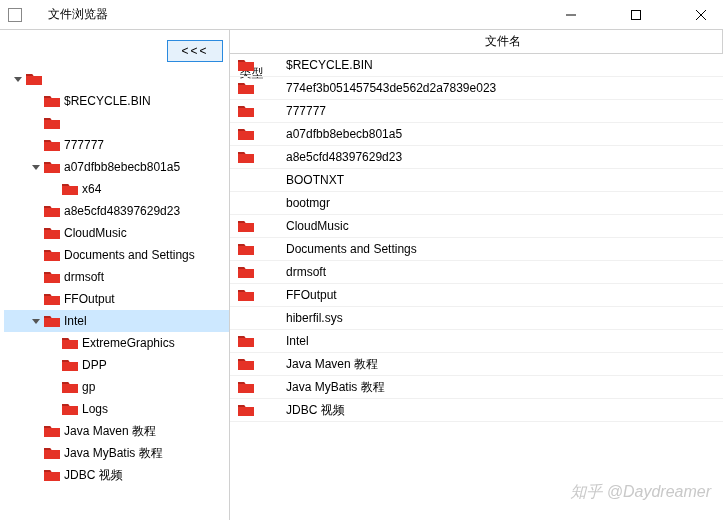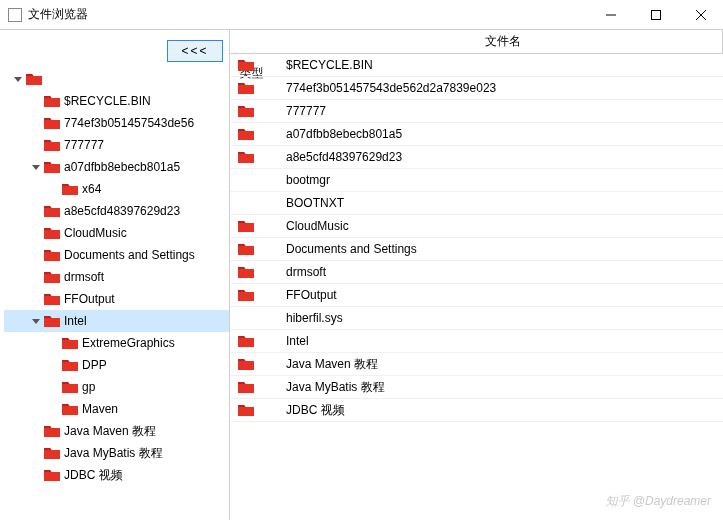--- a/index.html
+++ b/index.html
@@ -1,19 +1,19 @@
 <!DOCTYPE html>
 <html><head>
 <meta charset="utf-8">
 <style>
 * { box-sizing: border-box; margin: 0; padding: 0; font-family: "Microsoft YaHei", "Segoe UI", sans-serif; font-size: 12px; }
 html, body { width: 723px; height: 520px; background: #fff; overflow: hidden; }
 
 
-.titlebar { height: 30px; background: #fff; border-bottom: 1px solid #d0d0d0; display: flex; align-items: center; padding-left: 8px; }
+.titlebar { height: 30px; background: #fff; border-bottom: 1px solid #d0d0d0; display: flex; align-items: center; padding-left: 8px; gap: 20px; }
 .titlebar .app-icon { width: 14px; height: 14px; border: 1px solid #888; margin-right: 6px; }
 .titlebar .title { flex: 0 0 auto; color: #000; }
 .titlebar .spacer { flex: 1; }
 .winbtn { width: 45px; height: 29px; display: flex; align-items: center; justify-content: center; color: #000; }
 .winbtn svg { width: 10px; height: 10px; }
 
 
 .body { display: flex; height: 490px; }
 .left { width: 230px; border-right: 1px solid #d0d0d0; display: flex; flex-direction: column; padding: 6px 0 0 0; }
 .right { flex: 1; display: flex; flex-direction: column; }
@@ -36,21 +36,21 @@
 .thead { display: flex; height: 24px; background: #fff; border-bottom: 1px solid #d0d0d0; }
 .th { border-right: 1px solid #d0d0d0; display: flex; align-items: center; justify-content: center; color: #000; background: #fff; }
 .th.type { width: 44px; margin-top: 43px; }
 .th.name { flex: 1; padding-left: 10px; justify-content: center; text-align: center; }
 .tbody { flex: 1; overflow: hidden; }
 .trow { height: 23px; display: flex; align-items: center; border-bottom: 1px solid #f0f0f0; }
 .tcell-type { width: 44px; display: flex; align-items: center; justify-content: flex-start; padding-left: 6px; }
 .tcell-name { flex: 1; padding-left: 12px; color: #000; }
 
 
-.wm { position: absolute; right: 12px; bottom: 10px; color: #c9c9c9; font-size: 12px; font-style: italic; pointer-events: none; }
+.wm { position: absolute; right: 12px; bottom: 17px; color: #c9c9c9; font-size: 16px; font-style: italic; pointer-events: none; }
 </style>
 </head>
 <body>
 
 <div class="titlebar">
   <div class="app-icon"></div>
   <div class="title">文件浏览器</div>
   <div class="spacer"></div>
   <div class="winbtn">
     <svg viewBox="0 0 10 10">
@@ -105,21 +105,20 @@
         </div>
         <div class="tree-row">
           <span class="indent" style="width:26px"></span>
           <span class="expander"></span>
           <span class="folder-icon">
             <svg viewBox="0 0 16 12">
               <path d="M0 1 L6 1 L7.5 3 L16 3 L16 12 L0 12 Z" fill="#e53226"></path>
               <path d="M0 1 L6 1 L7.5 3 L0 3 Z" fill="#b8241a"></path>
             </svg>
           </span>
-          <span class="tree-label">774ef3b051457543de56</span>
         </div>
         <div class="tree-row">
           <span class="indent" style="width:26px"></span>
           <span class="expander"></span>
           <span class="folder-icon">
             <svg viewBox="0 0 16 12">
               <path d="M0 1 L6 1 L7.5 3 L16 3 L16 12 L0 12 Z" fill="#e53226"></path>
               <path d="M0 1 L6 1 L7.5 3 L0 3 Z" fill="#b8241a"></path>
             </svg>
           </span>
@@ -256,21 +255,21 @@
         </div>
         <div class="tree-row">
           <span class="indent" style="width:44px"></span>
           <span class="expander"></span>
           <span class="folder-icon">
             <svg viewBox="0 0 16 12">
               <path d="M0 1 L6 1 L7.5 3 L16 3 L16 12 L0 12 Z" fill="#e53226"></path>
               <path d="M0 1 L6 1 L7.5 3 L0 3 Z" fill="#b8241a"></path>
             </svg>
           </span>
-          <span class="tree-label">Maven</span>
+          <span class="tree-label">Logs</span>
         </div>
         <div class="tree-row">
           <span class="indent" style="width:26px"></span>
           <span class="expander"></span>
           <span class="folder-icon">
             <svg viewBox="0 0 16 12">
               <path d="M0 1 L6 1 L7.5 3 L16 3 L16 12 L0 12 Z" fill="#e53226"></path>
               <path d="M0 1 L6 1 L7.5 3 L0 3 Z" fill="#b8241a"></path>
             </svg>
           </span>
@@ -357,25 +356,25 @@
               <svg viewBox="0 0 16 12">
                 <path d="M0 1 L6 1 L7.5 3 L16 3 L16 12 L0 12 Z" fill="#e53226"></path>
                 <path d="M0 1 L6 1 L7.5 3 L0 3 Z" fill="#b8241a"></path>
               </svg>
             </span>
           </div>
           <div class="tcell-name">a8e5cfd48397629d23</div>
         </div>
         <div class="trow">
           <div class="tcell-type"></div>
+          <div class="tcell-name">BOOTNXT</div>
+        </div>
+        <div class="trow">
+          <div class="tcell-type"></div>
           <div class="tcell-name">bootmgr</div>
-        </div>
-        <div class="trow">
-          <div class="tcell-type"></div>
-          <div class="tcell-name">BOOTNXT</div>
         </div>
         <div class="trow">
           <div class="tcell-type">
             <span class="folder-icon">
               <svg viewBox="0 0 16 12">
                 <path d="M0 1 L6 1 L7.5 3 L16 3 L16 12 L0 12 Z" fill="#e53226"></path>
                 <path d="M0 1 L6 1 L7.5 3 L0 3 Z" fill="#b8241a"></path>
               </svg>
             </span>
           </div>

